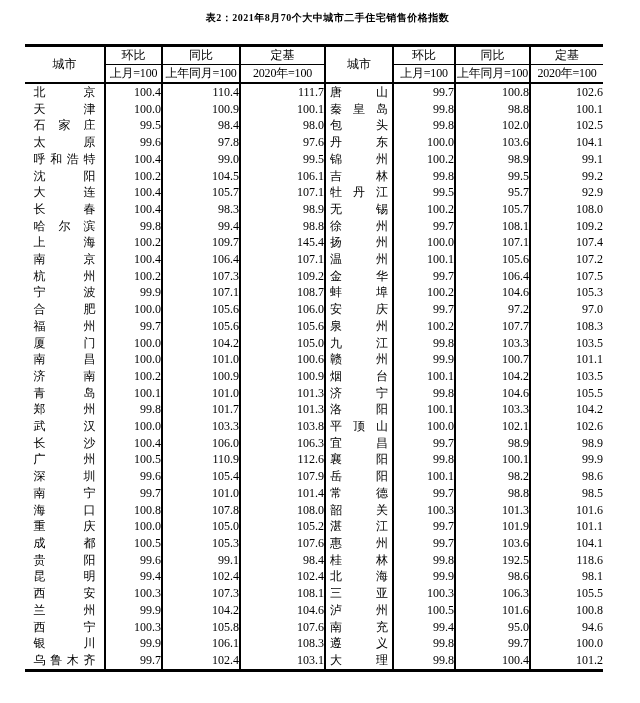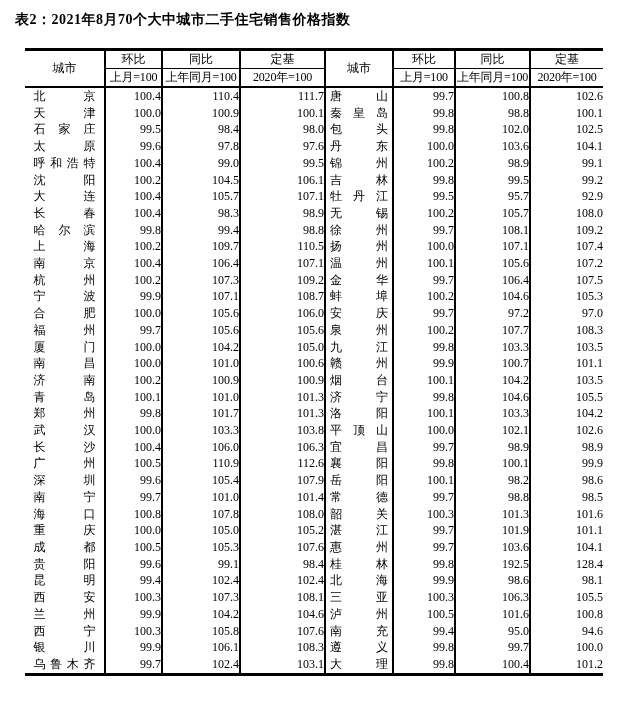--- a/index.html
+++ b/index.html
@@ -12,22 +12,22 @@
     font-family: "Liberation Serif", "DejaVu Serif", serif;
     color: #000000;
   }
   .page {
     width: 640px;
     height: 703px;
     position: relative;
   }
   .title {
     padding-top: 11px;
-    text-align: left;
-    font-size: 14px;
+    text-align: center;
+    font-size: 10px;
     font-weight: bold;
     letter-spacing: 0.5px;
     color: #000000;
     padding-left: 15px;
   }
   table.idx {
     border-collapse: collapse;
     table-layout: fixed;
     margin-left: 25px;
     margin-top: 19px;
@@ -304,21 +304,21 @@
         </tr>
         <tr>
           <td class="city vline l">
             <span class="cname">
               <span>上</span>
               <span>海</span>
             </span>
           </td>
           <td class="num vline">100.2</td>
           <td class="num vline">109.7</td>
-          <td class="num vline">110.5</td>
+          <td class="num vline">145.4</td>
           <td class="city vline r">
             <span class="cname">
               <span>扬</span>
               <span>州</span>
             </span>
           </td>
           <td class="num vline">100.0</td>
           <td class="num vline">107.1</td>
           <td class="num">107.4</td>
         </tr>
@@ -694,21 +694,21 @@
           <td class="num vline">99.1</td>
           <td class="num vline">98.4</td>
           <td class="city vline r">
             <span class="cname">
               <span>桂</span>
               <span>林</span>
             </span>
           </td>
           <td class="num vline">99.8</td>
           <td class="num vline">192.5</td>
-          <td class="num">128.4</td>
+          <td class="num">118.6</td>
         </tr>
         <tr>
           <td class="city vline l">
             <span class="cname">
               <span>昆</span>
               <span>明</span>
             </span>
           </td>
           <td class="num vline">99.4</td>
           <td class="num vline">102.4</td>

